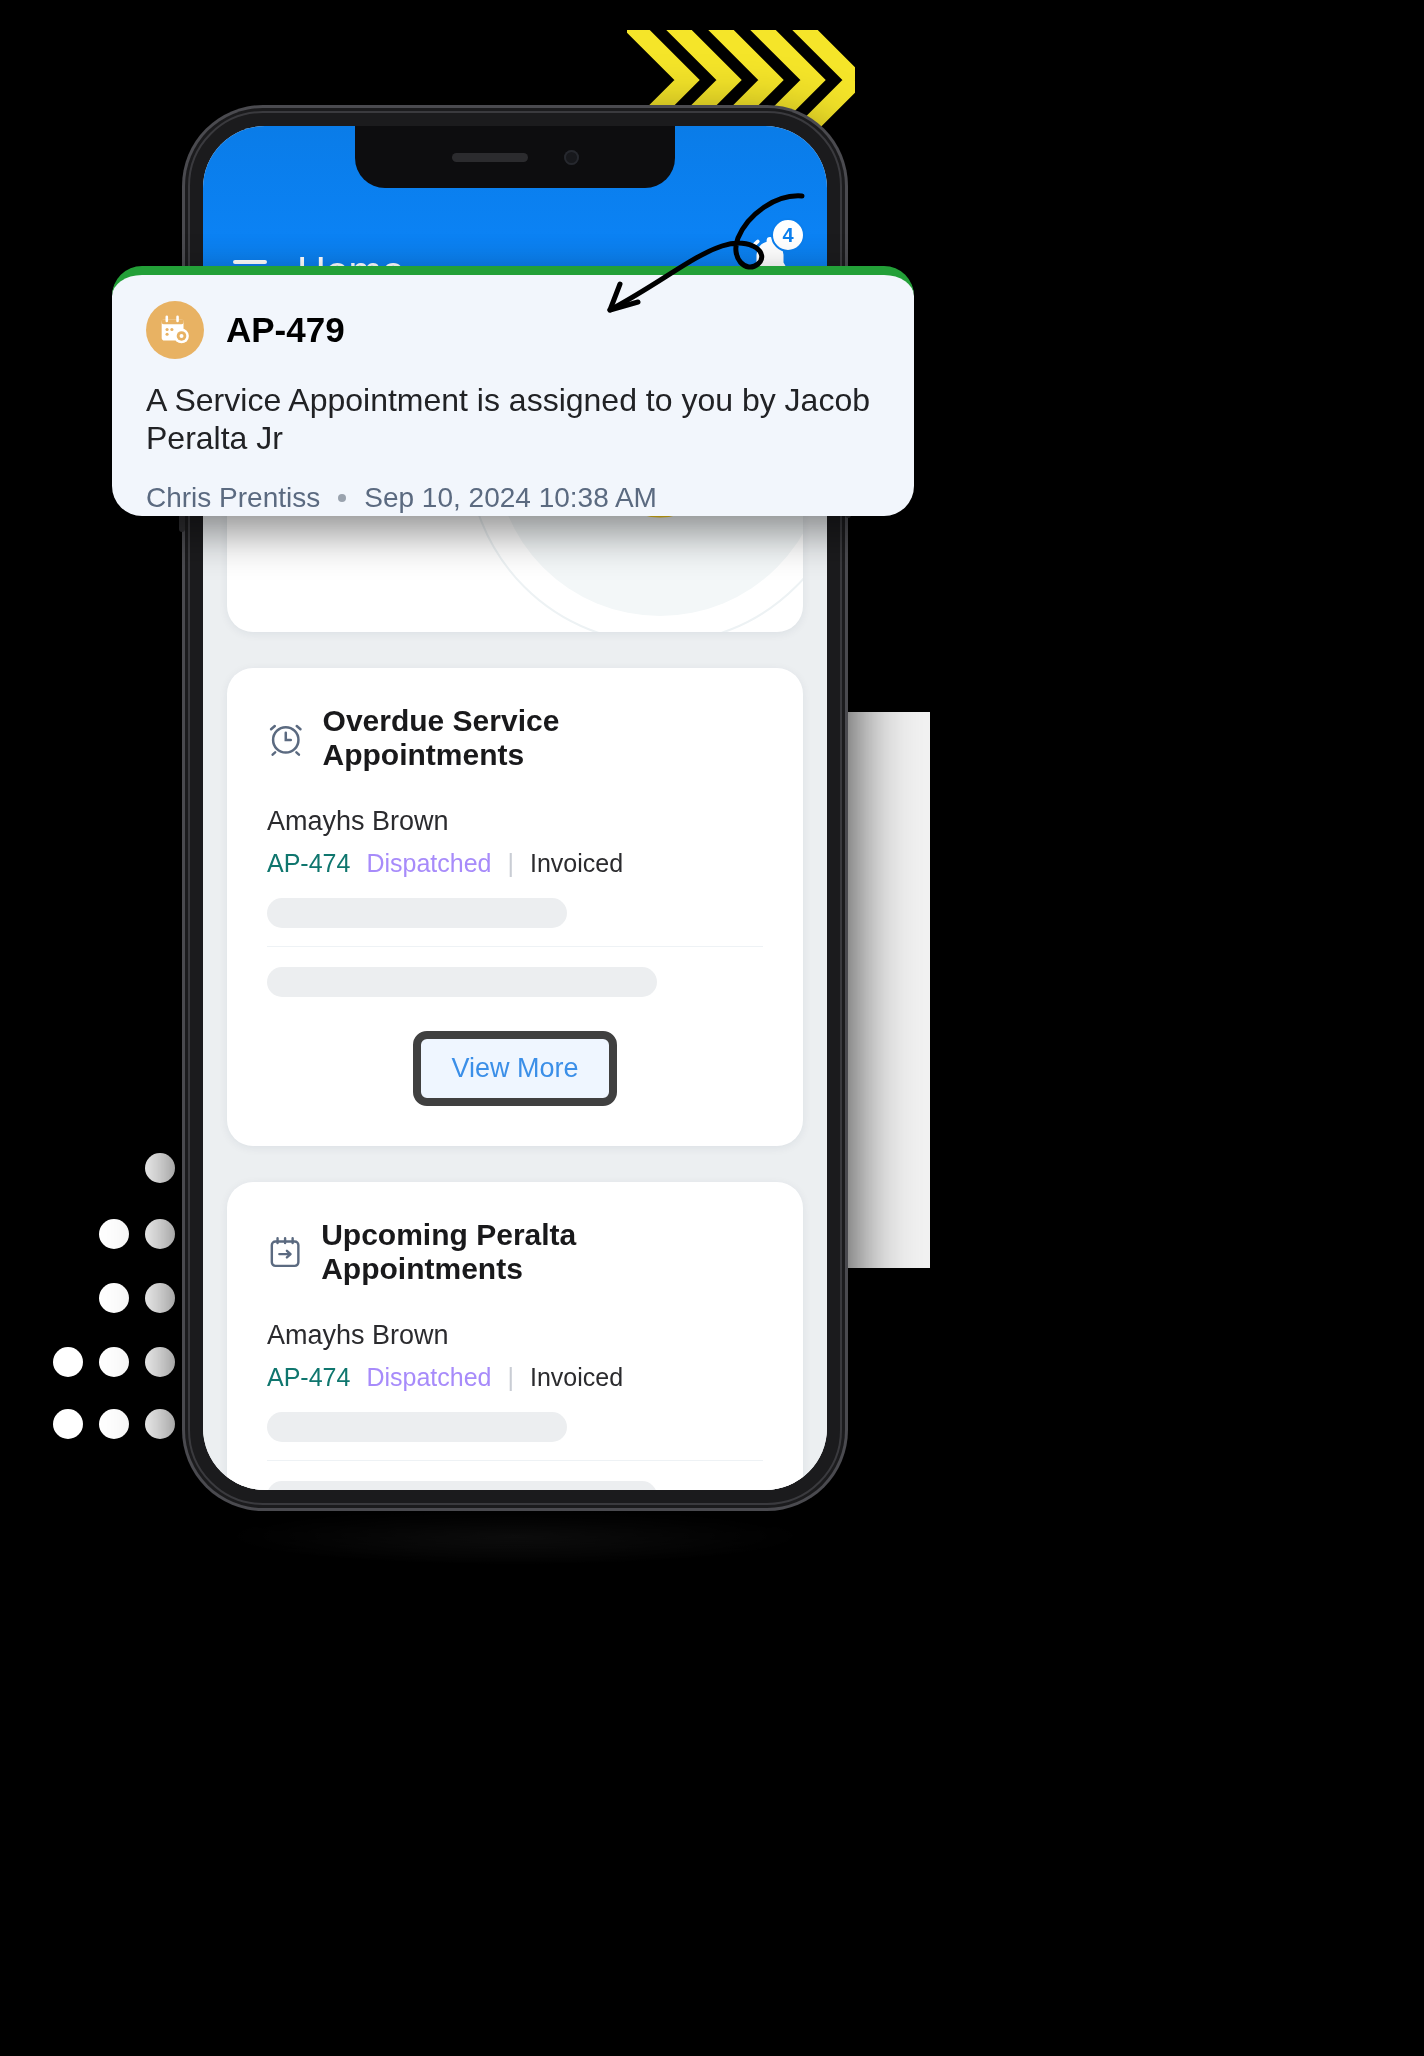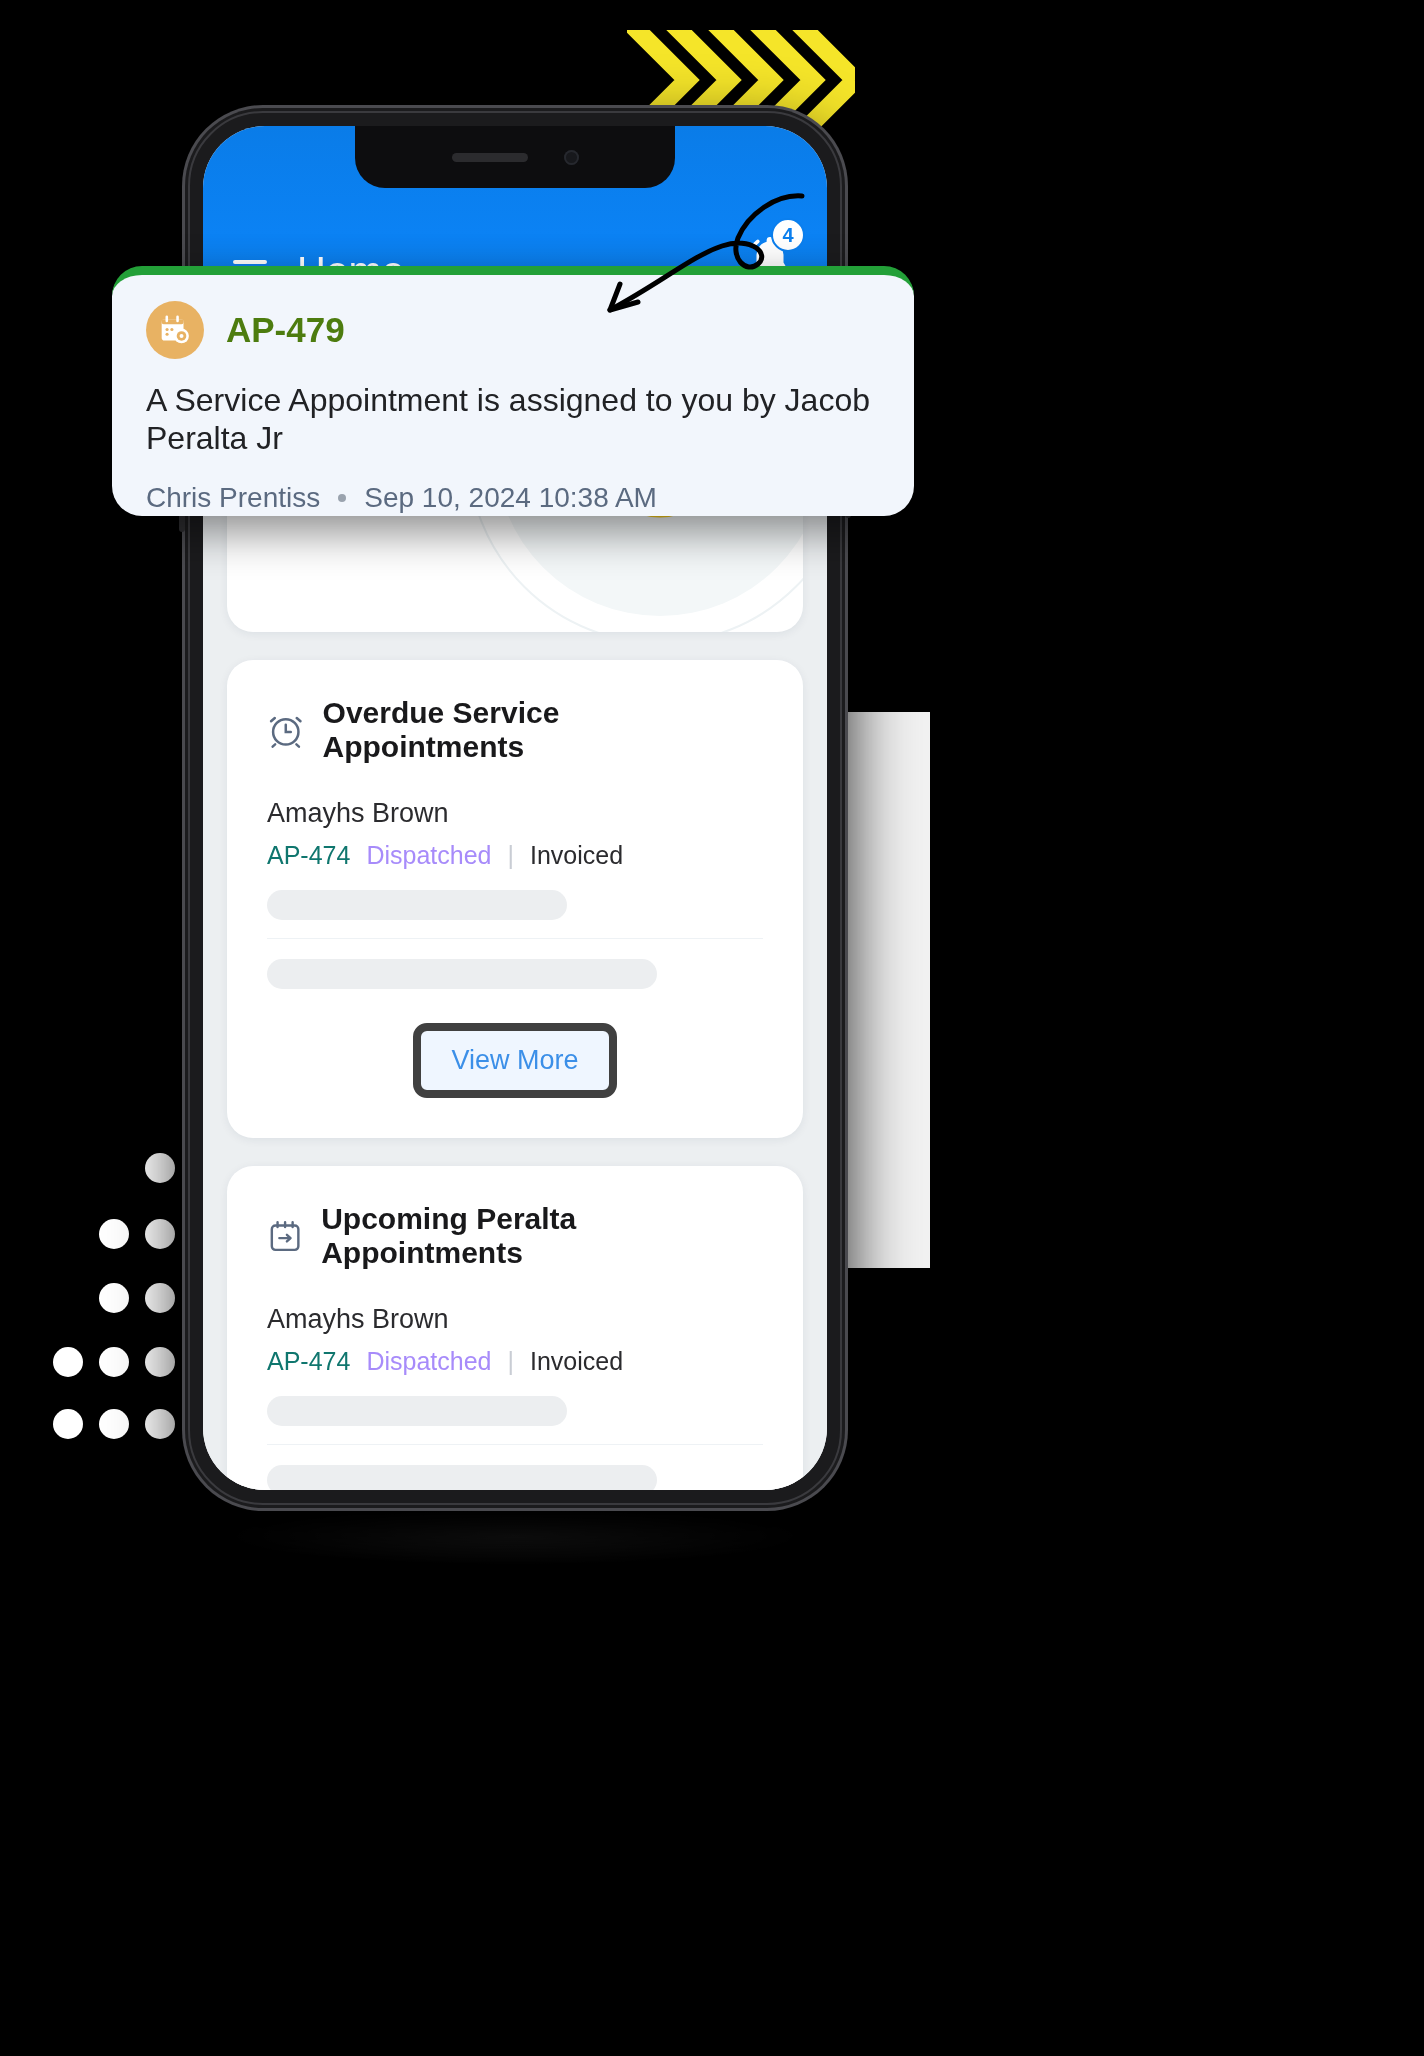--- a/index.html
+++ b/index.html
@@ -78,21 +78,21 @@
     background:#fff; color:#0b7fee; font-size:20px; font-weight:700;
     display:flex; align-items:center; justify-content:center;
     border:2px solid #0b7fee;
   }
 
   
   .content { position:absolute; left:0; top:196px; right:0; bottom:0;
              background:#eceff1; padding: 10px 24px 0 24px; overflow:hidden; }
 
   .card {
-    background:#fff; border-radius: 26px; margin-bottom: 28px;
+    background:#fff; border-radius: 26px; margin-bottom: 36px;
     box-shadow: 0 2px 10px rgba(20,40,70,.07);
   }
 
   
   .checkin-card { position:relative; height: 300px; overflow:hidden; padding: 34px 34px; }
   .checkout-btn {
     display:inline-block; background:#f9404c; color:#fff;
     font-size:29px; font-weight:400; padding: 16px 30px; border-radius:14px;
     border:none; cursor:pointer;
   }
@@ -133,21 +133,21 @@
     border-top: 9px solid #23a038;
     box-shadow: 0 16px 44px rgba(0,0,0,.45);
     padding: 26px 34px 0 34px;
     z-index: 30;
   }
   .notif-head { display:flex; align-items:center; gap:22px; }
   .notif-ico {
     width:58px; height:58px; border-radius:50%; background:#e8b263;
     display:flex; align-items:center; justify-content:center; flex: 0 0 58px;
   }
-  .notif-title { font-size:35px; font-weight:700; color:#4d7c0f; }
+  .notif-title { font-size:35px; font-weight:700; color:#000000; }
   .notif-body { font-size:32px; line-height:1.2; color:#212225; margin-top:22px; }
   .notif-foot { font-size:28px; color:#5b6a80; margin-top:24px; display:flex; align-items:center; gap:18px; }
   .dot-sep { width:8px; height:8px; border-radius:50%; background:#9aa3ae; display:inline-block; }
 
   
   .arrow { position:absolute; left:580px; top:186px; z-index:31; pointer-events:none; }
 
   
   .reflection {
     position:absolute; left: 215px; top: 1506px; width: 600px; height: 60px;

